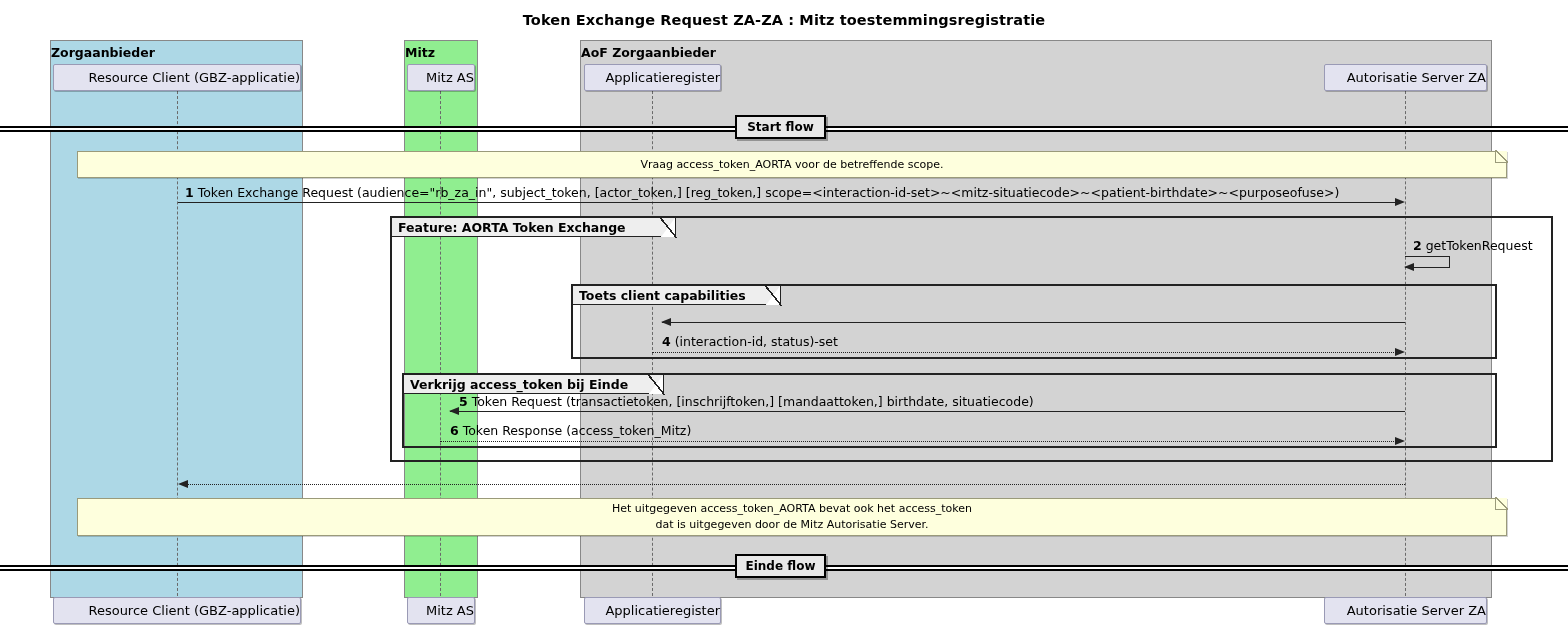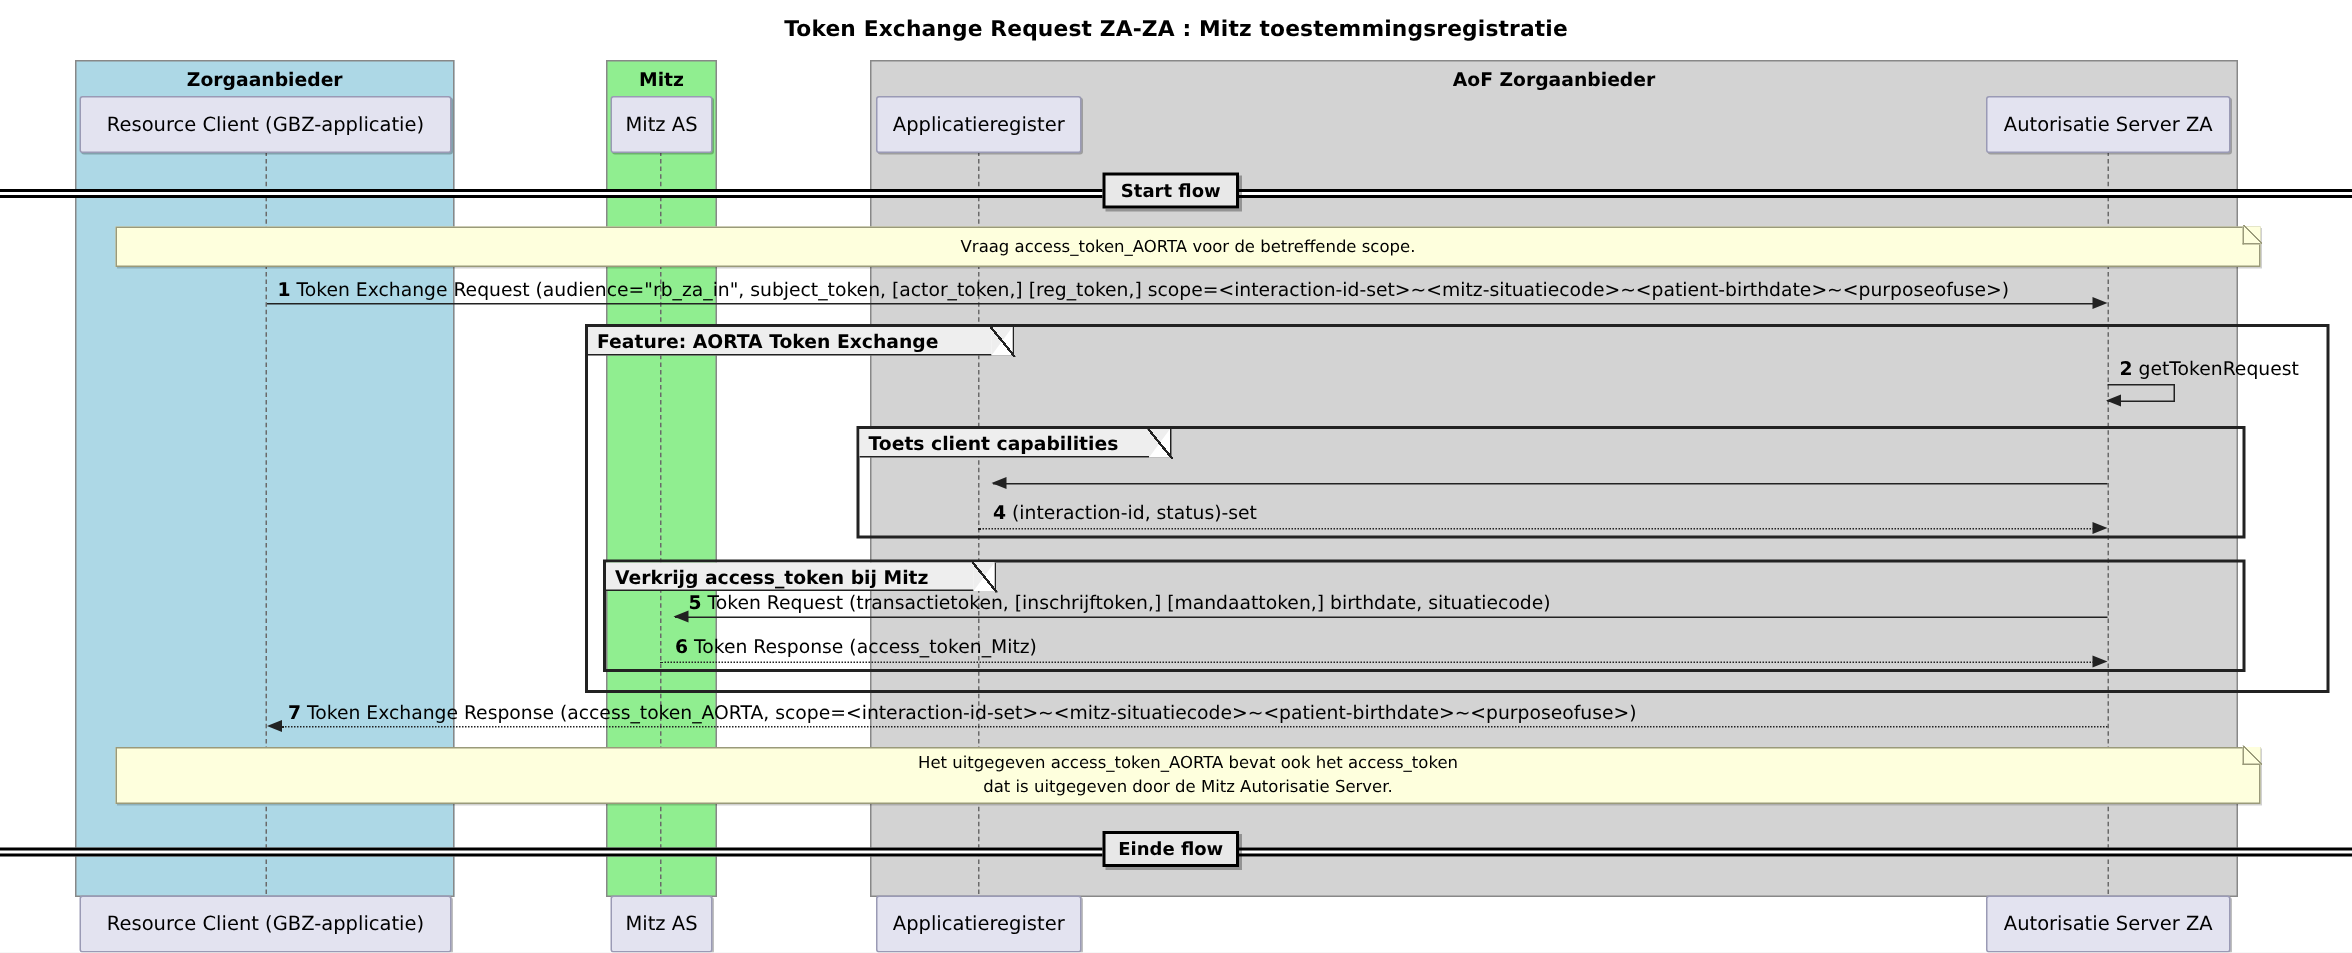--- a/index.html
+++ b/index.html
@@ -10,35 +10,35 @@
 
   
   .title{
     position:absolute;left:0;top:12px;width:1568px;text-align:center;
     font-size:14.5px;font-weight:bold;color:#000;letter-spacing:.1px;
   }
 
   
   .groupbox{position:absolute;border:1px solid #888;box-sizing:border-box;}
   .groupbox .glabel{
-    position:absolute;left:0;top:4px;width:100%;text-align:center;
+    position:absolute;left:0;top:4px;width:100%;
     font-size:12.5px;font-weight:bold;color:#000;
   }
   .gb-zorg{background:#ADD8E6;}
   .gb-mitz{background:#90EE90;}
   .gb-aof{background:#D3D3D3;}
 
   
   .lifeline{position:absolute;width:0;border-left:1px dashed #6a6a6a;}
 
   
   .pbox{
     position:absolute;background:#E3E3F0;border:1px solid #9a9ab5;border-radius:2px;
-    box-sizing:border-box;display:flex;align-items:center;justify-content:center;
-    font-size:13px;color:#000;height:38px;
+    box-sizing:border-box;display:flex;align-items:center;justify-content:flex-end;
+    font-size:13px;color:#000;height:27px;
     box-shadow:1px 1px 0 rgba(0,0,0,.25);
   }
 
   
   .divider-line{position:absolute;height:0;border-top:2px solid #000;border-bottom:2px solid #000;height:6px;box-sizing:border-box;background:#fff;}
   .divider-label{
     position:absolute;background:#E8E8E8;border:2px solid #000;
     font-size:12px;font-weight:bold;color:#000;
     display:flex;align-items:center;justify-content:center;
     box-sizing:border-box;box-shadow:2px 2px 0 rgba(0,0,0,.3);
@@ -191,42 +191,38 @@
 
   <div class="msg-label" style="left:662px;top:334px;">
     <b>4</b>
     <span>(interaction-id, status)-set</span>
   </div>
   <div class="arrow-line dotted" style="left:652px;top:352px;width:744px;"></div>
   <div class="arrow-head right" style="left:1395px;top:347.5px;"></div>
 
   <div class="frag" style="left:402px;top:373px;width:1095px;height:75px;"></div>
   <div class="frag-tab" style="left:404px;top:375px;width:260px;">
-    <span>Verkrijg access_token bij Mitz</span>
+    <span>Verkrijg access_token bij Einde</span>
     <span class="corner"></span>
   </div>
 
   <div class="msg-label" style="left:459px;top:394px;">
     <b>5</b>
     <span>Token Request (transactietoken, [inschrijftoken,] [mandaattoken,] birthdate, situatiecode)</span>
   </div>
   <div class="arrow-line" style="left:450px;top:411px;width:955px;"></div>
   <div class="arrow-head left" style="left:449px;top:406.5px;"></div>
 
   <div class="msg-label" style="left:450px;top:423px;">
     <b>6</b>
     <span>Token Response (access_token_Mitz)</span>
   </div>
   <div class="arrow-line dotted" style="left:440px;top:441px;width:956px;"></div>
   <div class="arrow-head right" style="left:1395px;top:436.5px;"></div>
 
-  <div class="msg-label" style="left:192px;top:467px;">
-    <b>7</b>
-    <span>Token Exchange Response (access_token_AORTA, scope=&lt;interaction-id-set&gt;~&lt;mitz-situatiecode&gt;~&lt;patient-birthdate&gt;~&lt;purposeofuse&gt;)</span>
-  </div>
   <div class="arrow-line dotted" style="left:187px;top:484px;width:1218px;"></div>
   <div class="arrow-head left" style="left:178px;top:479.5px;"></div>
 
   <div class="note" style="left:77px;top:498px;width:1430px;height:38px;">
     <span>Het uitgegeven access_token_AORTA bevat ook het access_token
 dat is uitgegeven door de Mitz Autorisatie Server.</span>
   </div>
   <div class="note-fold" style="left:1495px;top:498px;"></div>
 
   <div class="divider-line" style="left:0px;top:565px;width:1568px;"></div>

